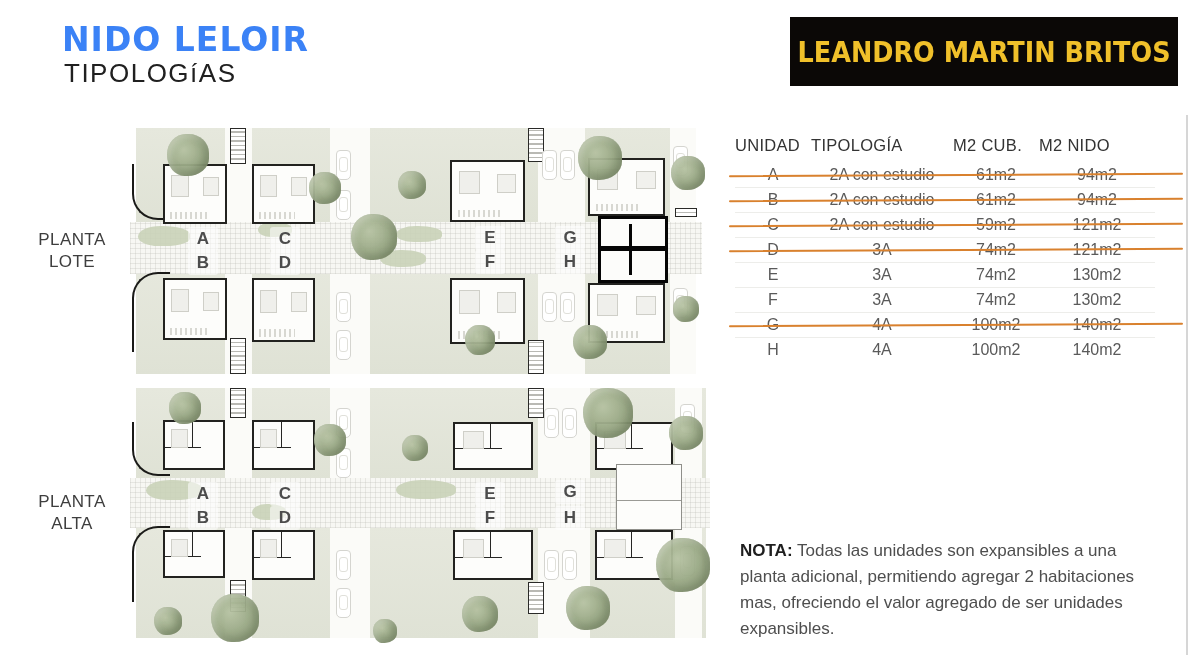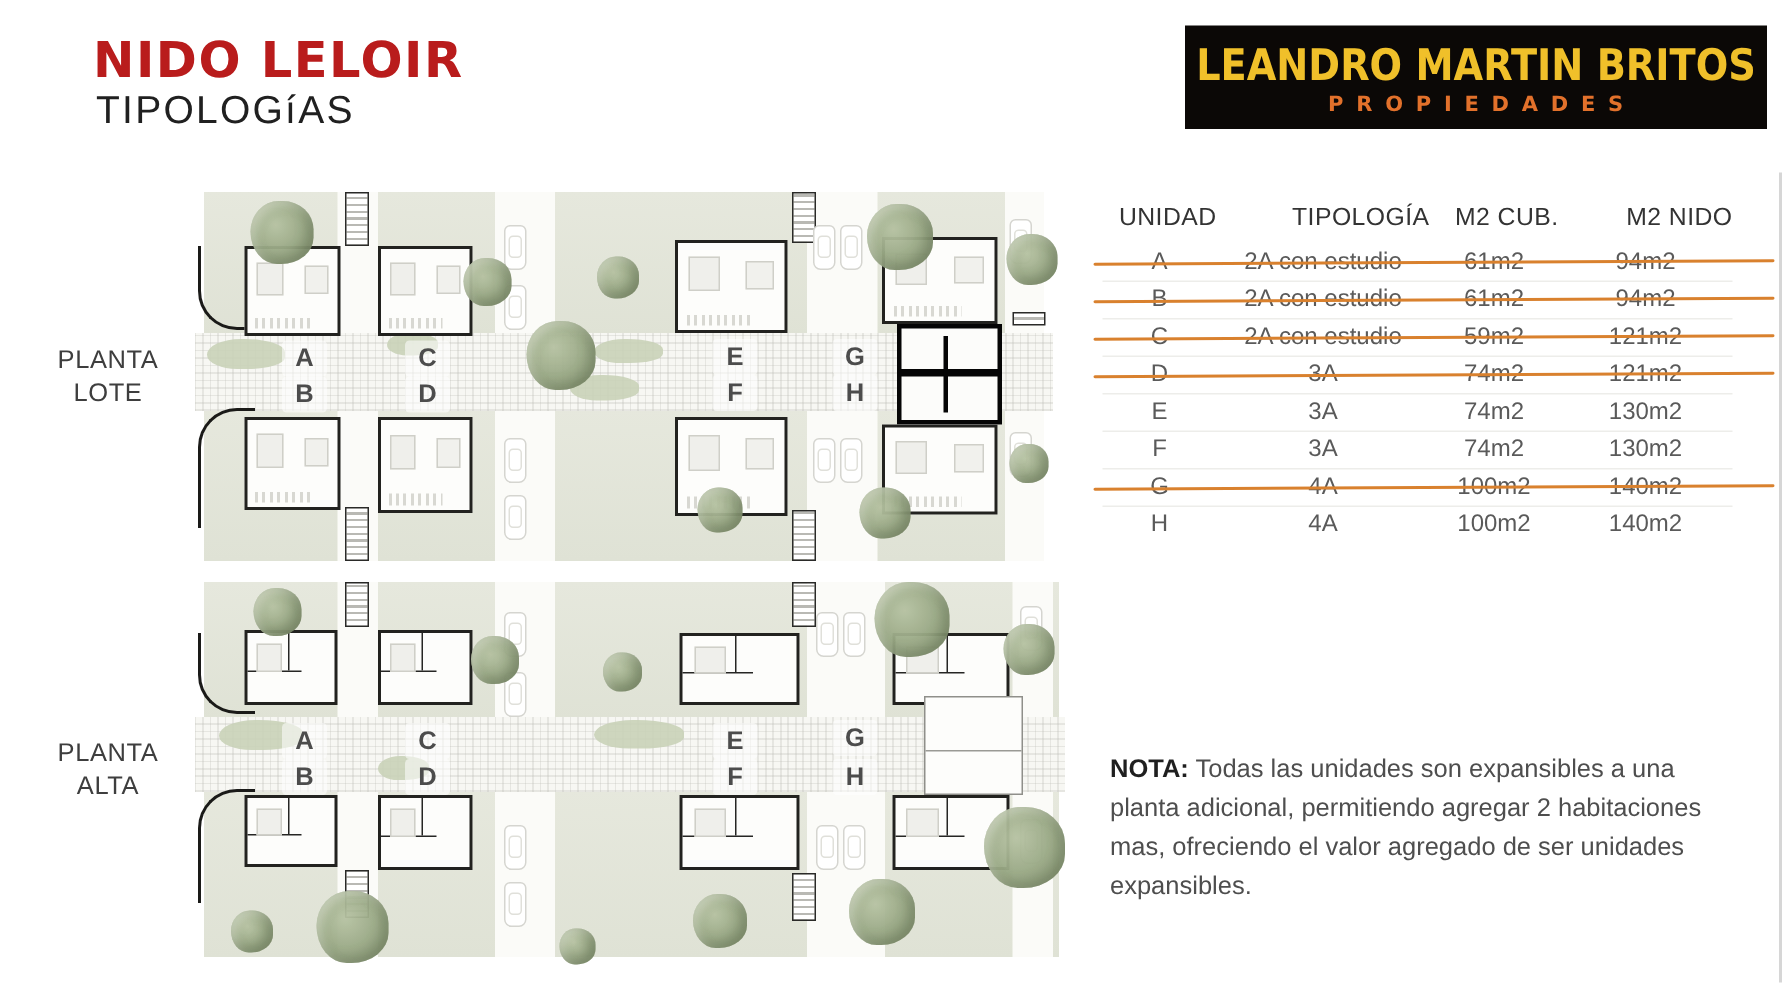--- a/index.html
+++ b/index.html
@@ -1,21 +1,21 @@
 <!DOCTYPE html>
 <html><head>
 <meta charset="utf-8">
 <style>
   html,body{margin:0;padding:0;}
   body{width:1190px;height:670px;position:relative;background:#ffffff;overflow:hidden;
        font-family:"Liberation Sans",sans-serif;}
 
   
   .page-title{position:absolute;left:62px;top:20px;font-family:"DejaVu Sans",sans-serif;
-    font-size:33px;font-weight:bold;letter-spacing:1px;color:#b91c1c;}
+    font-size:33px;font-weight:bold;letter-spacing:1px;color:#3b82f6;}
   .page-subtitle{position:absolute;left:64px;top:58px;font-size:26px;font-weight:400;
     letter-spacing:1.5px;color:#202020;}
 
   .logo{position:absolute;left:790px;top:17px;width:388px;height:69px;background:#0b0806;
     display:flex;flex-direction:column;align-items:center;justify-content:center;}
   .logo-line1{display:inline-block;font-family:"DejaVu Sans",sans-serif;font-weight:bold;
     font-size:29px;color:#f0c02a;transform:scaleX(.88);white-space:nowrap;letter-spacing:0;}
   .logo-line2{font-family:"DejaVu Sans",sans-serif;font-weight:bold;font-size:14px;
     color:#e2712b;letter-spacing:8.5px;margin-top:2px;padding-left:8px;white-space:nowrap;}
 
@@ -68,44 +68,43 @@
     border-radius:48% 52% 55% 45%/52% 48% 45% 55%;
     background:radial-gradient(circle at 40% 38%,#b6c2a2 0%,#9cab88 45%,#8a9a76 75%,#7f8f6d 100%);
     box-shadow:inset -4px -3px 8px rgba(90,105,75,.45),inset 3px 3px 6px rgba(235,240,225,.5);}
   .ulabel{position:absolute;width:30px;height:24px;display:flex;align-items:center;justify-content:center;
     font-size:17px;font-weight:600;color:#4c4c4c;background:rgba(255,255,255,.55);
     border-radius:3px;z-index:8;}
 
   
   .spec-table{position:absolute;left:735px;top:136px;width:420px;}
   .thead,.trow{display:grid;grid-template-columns:76px 142px 86px 116px;}
-  .thead span{font-size:16.5px;color:#333;text-align:right;letter-spacing:.3px;}
+  .thead span{font-size:16.5px;color:#333;text-align:left;letter-spacing:.3px;}
   .thead{margin-bottom:8px;}
   .trow{position:relative;height:24px;line-height:24px;}
   .trow + .trow{border-top:1px solid #ededea;}
   .trow span{font-size:16px;color:#5a5a5a;text-align:center;}
   .strike{display:none;position:absolute;left:-6px;right:-28px;top:11px;height:2.3px;
     background:#d9812e;border-radius:2px;transform:rotate(-.3deg);}
   .trow.sold .strike{display:block;}
 
   
-  .note{position:absolute;left:740px;top:500px;width:410px;font-size:17px;line-height:26px;color:#4e4e4e;}
+  .note{position:absolute;left:740px;top:538px;width:410px;font-size:17px;line-height:26px;color:#4e4e4e;}
   .note b{color:#1f1f1f;}
 
   .edge-line{position:absolute;left:1186px;top:115px;width:1.5px;height:540px;background:#d6d6d6;}
 </style>
 </head>
 <body>
 
 <div class="page-title">NIDO LELOIR</div>
 <div class="page-subtitle">TIPOLOGíAS</div>
 
 <div class="logo">
   <span class="logo-line1">LEANDRO MARTIN BRITOS</span>
-  <span class="logo-line2">PROPIEDADES</span>
 </div>
 
 <div class="plan-label" id="label-baja">
   <span>PLANTA</span><br>
   <span>LOTE</span>
 </div>
 <div class="plan-label" id="label-alta">
   <span>PLANTA</span><br>
   <span>ALTA</span>
 </div>

